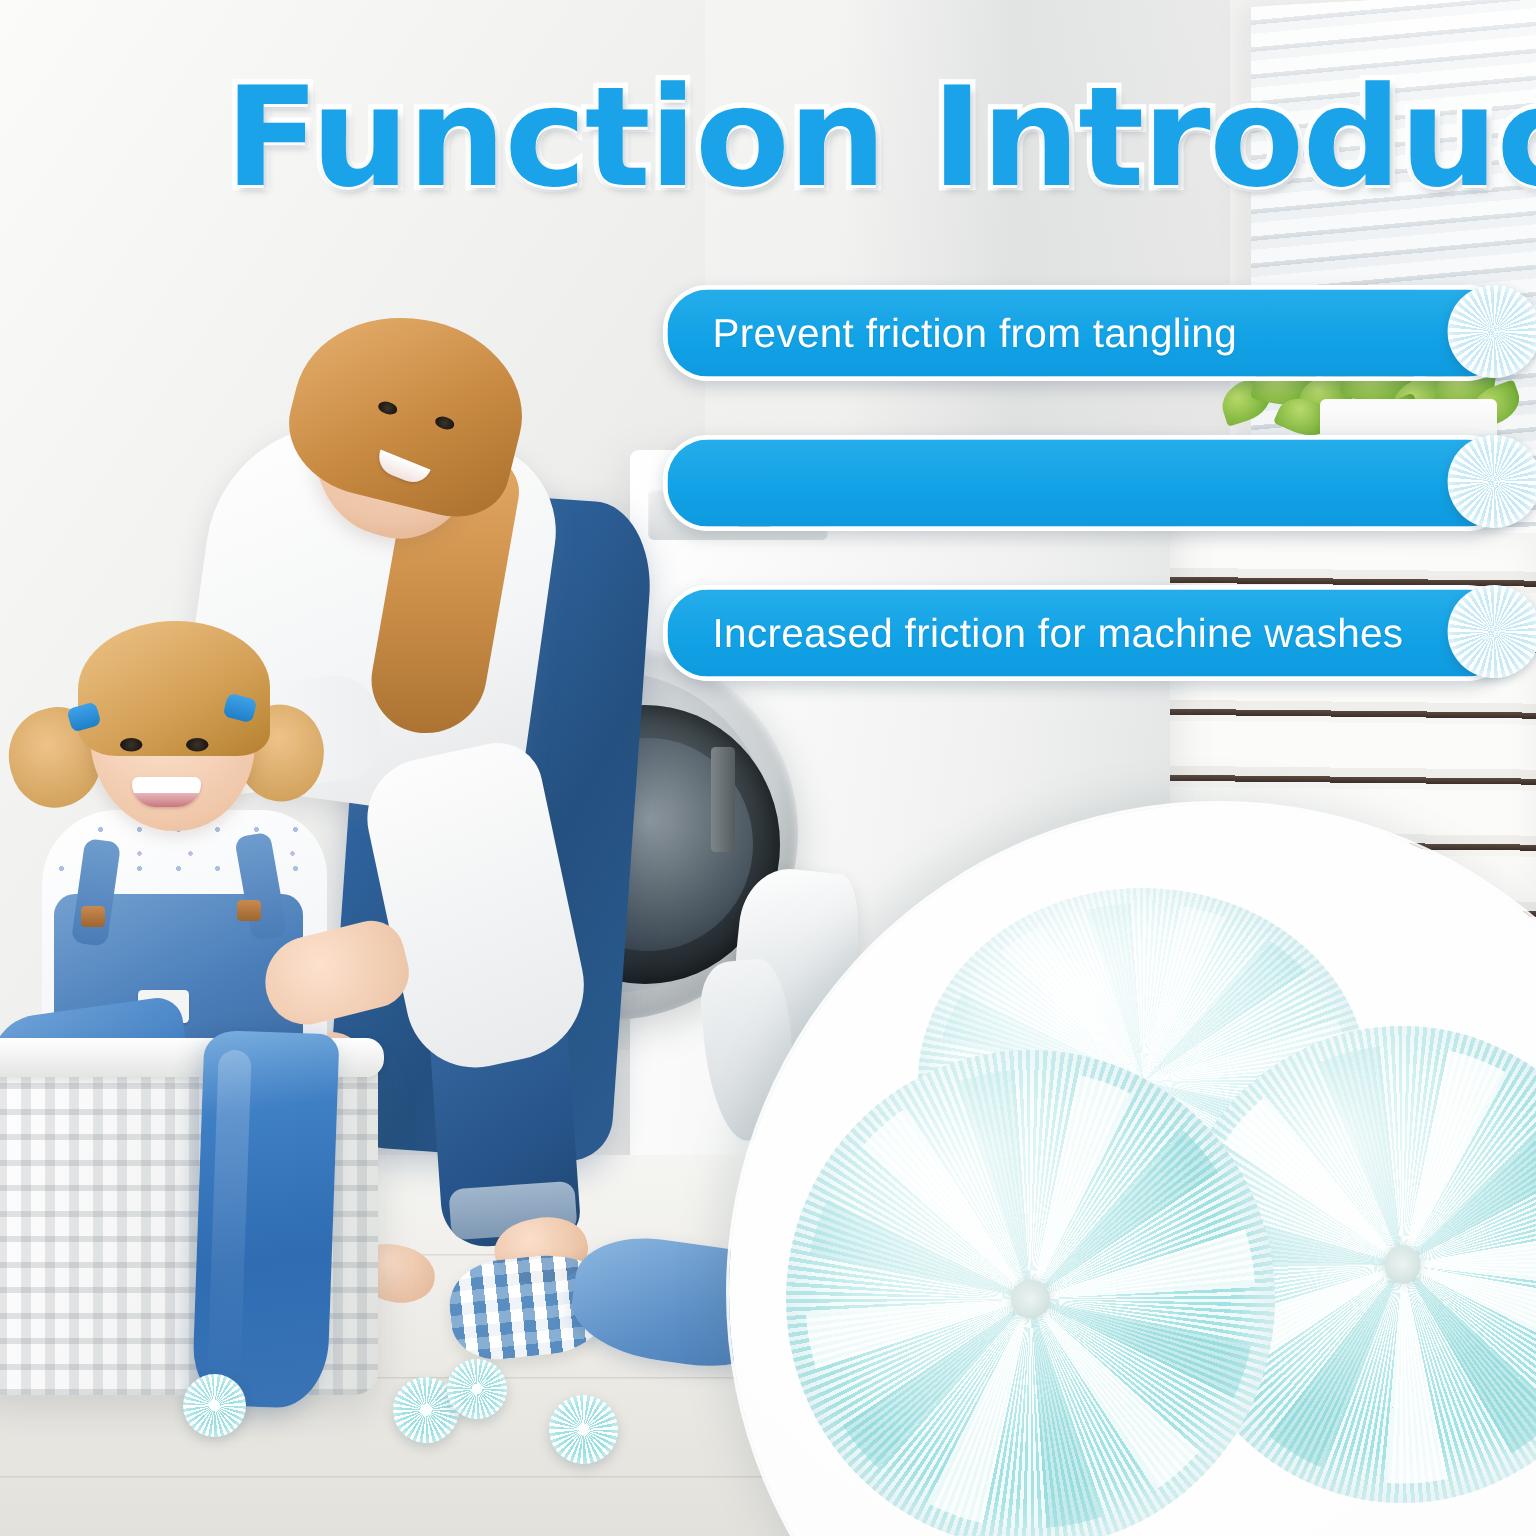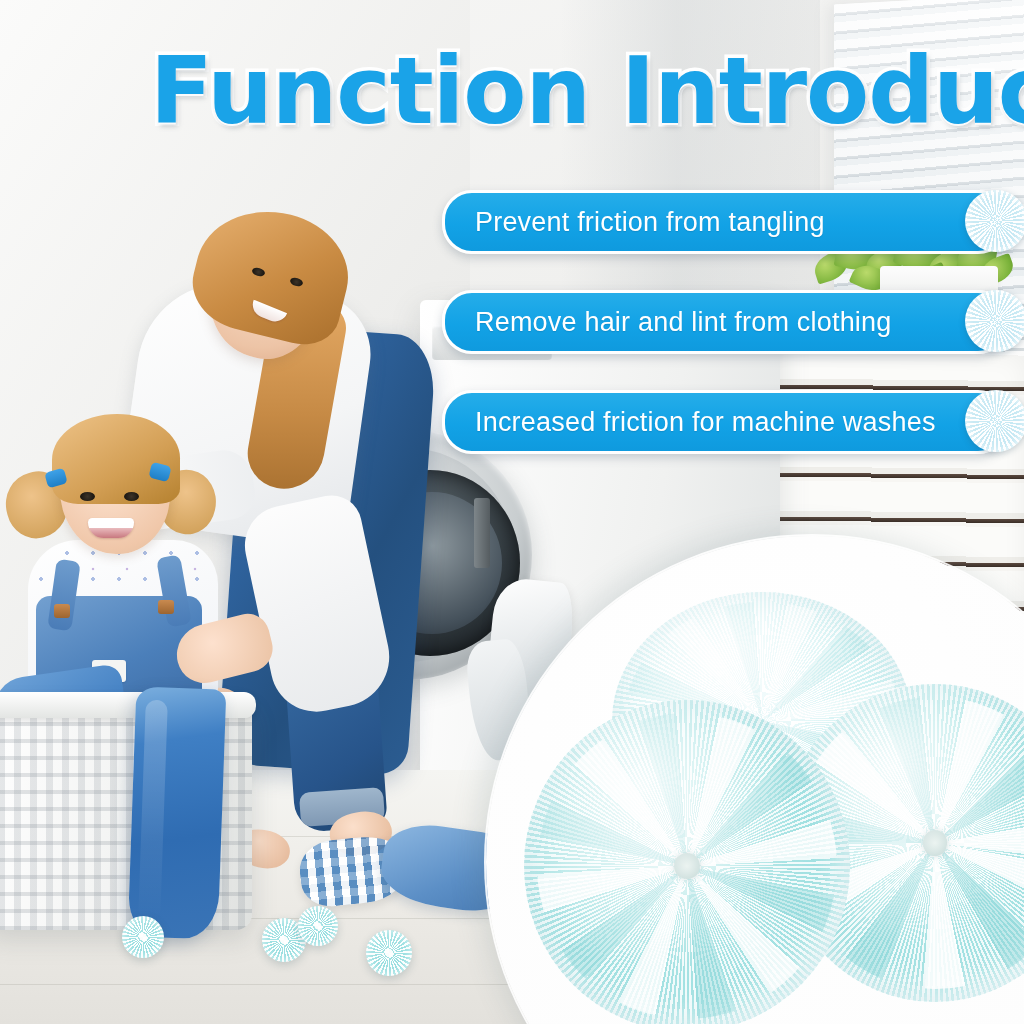--- a/index.html
+++ b/index.html
@@ -462,21 +462,20 @@
   </div>
 
   <div class="title">Function Introduction</div>
 
   <div class="pill" style="left:442px;top:190px;width:560px;">
     <span class="pill-text">Prevent friction from tangling</span>
     <span class="pill-ball"></span>
   </div>
 
   <div class="pill" style="left:442px;top:290px;width:560px;">
-    <span class="pill-text">Remove hair and lint from clothing</span>
     <span class="pill-ball"></span>
   </div>
 
   <div class="pill" style="left:442px;top:390px;width:560px;">
     <span class="pill-text">Increased friction for machine washes</span>
     <span class="pill-ball"></span>
   </div>
 
 </div>
 

